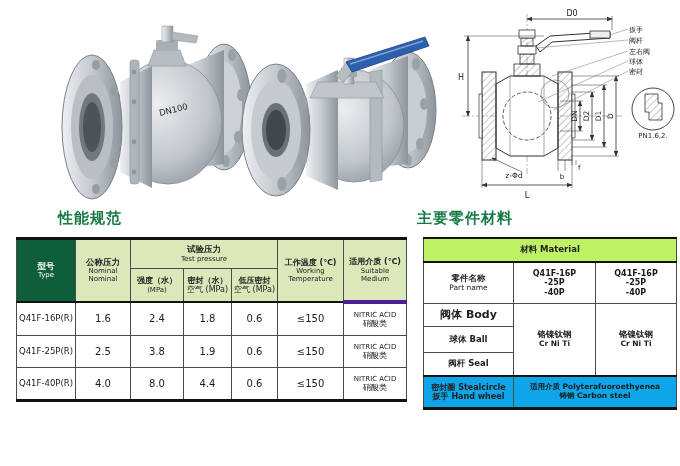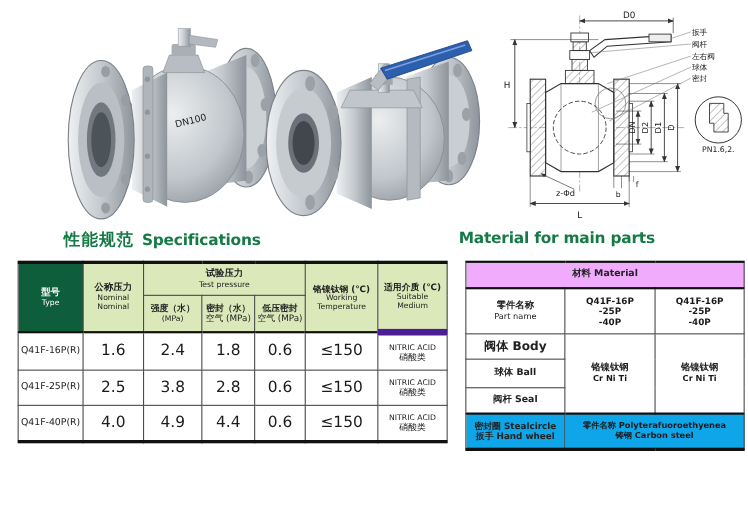--- a/index.html
+++ b/index.html
@@ -10,33 +10,33 @@
   
   .sec-title{position:absolute;top:209px;display:flex;align-items:baseline;gap:7px;}
   .sec-title .zh{font-size:15px;font-weight:bold;color:#157a45;letter-spacing:1px;}
   .sec-title .en{font-size:14px;font-weight:bold;color:#157a45;letter-spacing:-0.2px;}
   
   table{border-collapse:collapse;table-layout:fixed;}
   td{border:1px solid #4a4a4a;text-align:center;vertical-align:middle;padding:0 1px;line-height:1.15;}
   .l1{display:block;}
   .zh-s{font-size:8.5px;font-weight:bold;color:#222;}
   .en-s{font-size:7px;color:#222;}
-  .num{font-size:14px;}
+  .num{font-size:10px;}
   
   .spec-table{position:absolute;left:16px;top:237px;width:390px;
     border-top:3px solid #111;border-bottom:3px solid #111;}
   .spec-table .hdr td{background:#dbe8ba;}
   .spec-table td.type-hd{background:#0e5e3c;color:#fff;}
   .spec-table td.type-hd .zh-s,.spec-table td.type-hd .en-s{color:#fff;}
   .spec-table .body-row td{height:31px;background:#fff;}
   .mono-type{font-size:8.5px;}
   
   .mat-table{position:absolute;left:423px;top:237px;width:253px;
     border-top:2px solid #111;border-bottom:3px solid #111;}
-  .mat-table .band td{background:#f0abfc;height:22px;border-bottom:2px solid #111;}
+  .mat-table .band td{background:#bef264;height:22px;border-bottom:2px solid #111;}
   .mat-table .part-hd td{height:40px;background:#fff;}
   .mat-table .mrow td{height:22px;background:#fff;}
   .mat-table .lastrow td{height:30px;border-top:2px solid #111;background:#0ea5e9;}
   
   .photo-left{position:absolute;left:52px;top:10px;width:210px;height:195px;}
   .photo-right{position:absolute;left:232px;top:8px;width:210px;height:197px;}
   .diagram{position:absolute;left:452px;top:6px;width:228px;height:200px;}
   svg{display:block;}
   svg text{font-family:"DejaVu Sans",sans-serif;fill:#222;}
 </style>
@@ -219,24 +219,23 @@
     <text x="126" y="164" font-size="7">f</text>
     <line x1="30" y1="154" x2="30" y2="182" stroke="#333" stroke-width="0.5"></line>
     <line x1="120" y1="154" x2="120" y2="182" stroke="#333" stroke-width="0.5"></line>
     <line x1="30" y1="179" x2="120" y2="179" stroke="#333" stroke-width="0.8" marker-start="url(#arr)" marker-end="url(#arr)"></line>
     <text x="75" y="192" font-size="8" text-anchor="middle">L</text>
   </svg>
 </div>
 
 <div class="sec-title" style="left:16px;margin-left:42px;">
   <span class="zh">性能规范</span>
-  <span class="en">Specifications</span>
 </div>
 <div class="sec-title" style="left:417px;">
-  <span class="en">Material for main parts</span>
+  <span class="zh">主要零件材料</span>
 </div>
 
 <table class="spec-table">
   <colgroup>
     <col style="width:59px">
       <col style="width:55px">
       <col style="width:53px">
     <col style="width:48px">
       <col style="width:46px">
       <col style="width:66px">
@@ -251,25 +250,25 @@
       <td rowspan="2" style="border-bottom:2px solid #111;">
         <span class="l1 zh-s">公称压力</span>
         <span class="l1 en-s">Nominal</span>
         <span class="l1 en-s">Nominal</span>
       </td>
       <td colspan="3" style="height:28px;">
         <span class="l1 zh-s">试验压力</span>
         <span class="l1 en-s">Test pressure</span>
       </td>
       <td rowspan="2" style="border-bottom:2px solid #111;">
-        <span class="l1 zh-s" style="font-size:8px;">铬镍钛钢 (℃)</span>
+        <span class="l1 zh-s" style="font-size:8px;">工作温度 (℃)</span>
         <span class="l1 en-s">Working</span>
         <span class="l1 en-s">Temperature</span>
       </td>
-      <td rowspan="2" style="border-bottom:6px solid #4c1d95;">
+      <td rowspan="2" style="border-bottom:4px solid #4c1d95;">
         <span class="l1 zh-s" style="font-size:8px;">适用介质 (℃)</span>
         <span class="l1 en-s">Suitable</span>
         <span class="l1 en-s">Medium</span>
       </td>
     </tr>
     <tr class="hdr">
       <td style="height:32px;border-bottom:2px solid #111;">
         <span class="l1 zh-s" style="font-size:8px;">强度（水）</span>
         <span class="l1 en-s">(MPa)</span>
       </td>
@@ -291,32 +290,32 @@
       <td class="num">≤150</td>
       <td>
         <span class="l1 en-s">NITRIC ACID</span>
         <span class="l1 zh-s" style="font-weight:normal;font-size:8px;">硝酸类</span>
       </td>
     </tr>
     <tr class="body-row">
       <td class="mono-type">Q41F-25P(R)</td>
       <td class="num">2.5</td>
       <td class="num">3.8</td>
-      <td class="num">2.8</td>
+      <td class="num">1.9</td>
       <td class="num">0.6</td>
       <td class="num">≤150</td>
       <td>
         <span class="l1 en-s">NITRIC ACID</span>
         <span class="l1 zh-s" style="font-weight:normal;font-size:8px;">硝酸类</span>
       </td>
     </tr>
     <tr class="body-row">
       <td class="mono-type">Q41F-40P(R)</td>
       <td class="num">4.0</td>
-      <td class="num">4.9</td>
+      <td class="num">8.0</td>
       <td class="num">4.4</td>
       <td class="num">0.6</td>
       <td class="num">≤150</td>
       <td>
         <span class="l1 en-s">NITRIC ACID</span>
         <span class="l1 zh-s" style="font-weight:normal;font-size:8px;">硝酸类</span>
       </td>
     </tr>
   </tbody>
 </table>
@@ -363,18 +362,18 @@
     </tr>
     <tr class="mrow">
       <td class="zh-s" style="font-size:8.5px;text-align:center;">阀杆 Seal</td>
     </tr>
     <tr class="lastrow">
       <td>
         <span class="l1 zh-s" style="font-size:8px;">密封圈 Stealcircle</span>
         <span class="l1 zh-s" style="font-size:8px;">扳手 Hand wheel</span>
       </td>
       <td colspan="2">
-        <span class="l1" style="font-size:7.5px;font-weight:bold;">零件名称 Polyterafuoroethyenea</span>
+        <span class="l1" style="font-size:7.5px;font-weight:bold;">适用介质 Polyterafuoroethyenea</span>
         <span class="l1" style="font-size:7.5px;font-weight:bold;">铸钢 Carbon steel</span>
       </td>
     </tr>
   </tbody>
 </table>
 
 </body></html>

